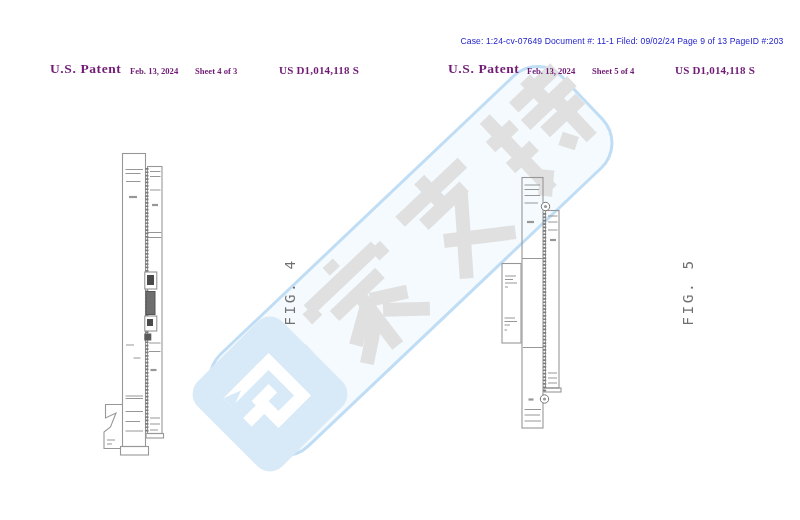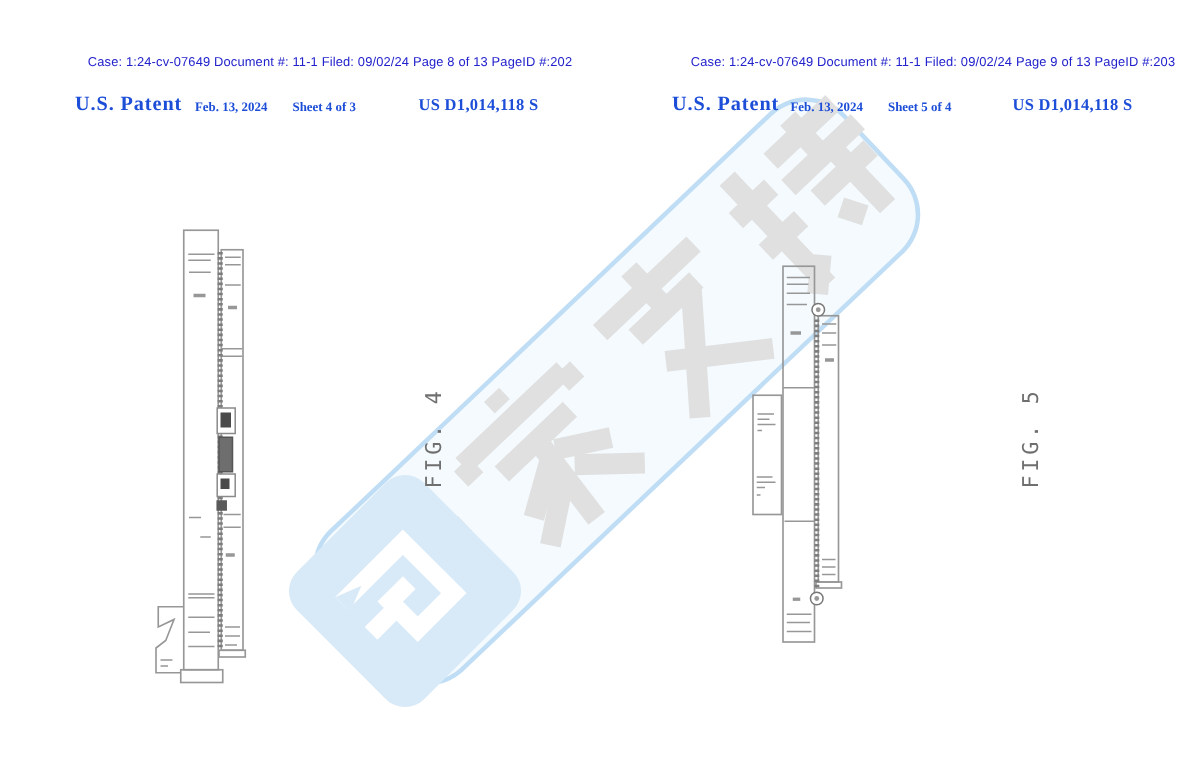--- a/index.html
+++ b/index.html
@@ -15,21 +15,21 @@
     background:rgba(235,246,252,.55);display:flex;align-items:center;justify-content:center;
     gap:8px;overflow:visible;}
   .wm-banner svg{flex:0 0 auto;overflow:visible;}
   .wm-logo{position:absolute;left:210px;top:334px;width:120px;height:120px;
     transform:rotate(45deg);border-radius:18px;background:#d8eaf8;}
   .sr{position:absolute;width:1px;height:1px;overflow:hidden;clip:rect(0 0 0 0);white-space:nowrap;}
 
   
   .content{position:absolute;inset:0;z-index:3;}
   .case{position:absolute;font-size:8.6px;color:#2222cc;text-align:center;letter-spacing:.1px;}
-  .pt{position:absolute;font-family:"Liberation Serif",serif;font-weight:bold;color:#1d4ed8;white-space:nowrap;}
+  .pt{position:absolute;font-family:"Liberation Serif",serif;font-weight:bold;color:#701a75;white-space:nowrap;}
   .us{font-size:13.5px;letter-spacing:.6px;}
   .sm{font-size:8.6px;font-family:Liberation Serif, serif;}
   .num{font-size:11px;letter-spacing:.2px;}
   .figlabel{position:absolute;width:76px;height:16px;line-height:16px;text-align:center;
     transform:rotate(-90deg);transform-origin:50% 50%;
     font-family:"DejaVu Sans Mono","Liberation Mono",monospace;
     font-size:14.5px;letter-spacing:2.5px;color:#6f6f6f;white-space:nowrap;}
 </style>
 </head>
 <body>
@@ -58,21 +58,20 @@
       <svg width="120" height="120" viewBox="0 0 120 120">
         <path d="M36 96 V38 H84 V72 H58 V54" stroke="#ffffff" stroke-width="12" fill="none"></path>
         <path d="M64 72 V96" stroke="#ffffff" stroke-width="12" fill="none"></path>
         <polygon points="30,96 44,96 37,78" fill="#d8eaf8"></polygon>
       </svg>
     </div>
   </div>
 
   <div class="content">
 
-    <div class="case" style="left:40px;top:36px;width:360px;">Case: 1:24-cv-07649 Document #: 11-1 Filed: 09/02/24 Page 8 of 13 PageID #:202</div>
 
     <span class="pt us" style="left:50px;top:61px;">U.S. Patent</span>
     <span class="pt sm" style="left:130px;top:65.5px;">Feb. 13, 2024</span>
     <span class="pt sm" style="left:195px;top:65.5px;">Sheet 4 of 3</span>
     <span class="pt num" style="left:279px;top:64px;">US D1,014,118 S</span>
 
     <svg class="abs" style="left:95px;top:145px;" width="85" height="320" viewBox="95 145 85 320">
       <g stroke="#979797" fill="none" stroke-width="1.1">
         <rect x="122.5" y="153.5" width="23" height="293"></rect>
         <rect x="120.5" y="446.5" width="28" height="8.5"></rect>

